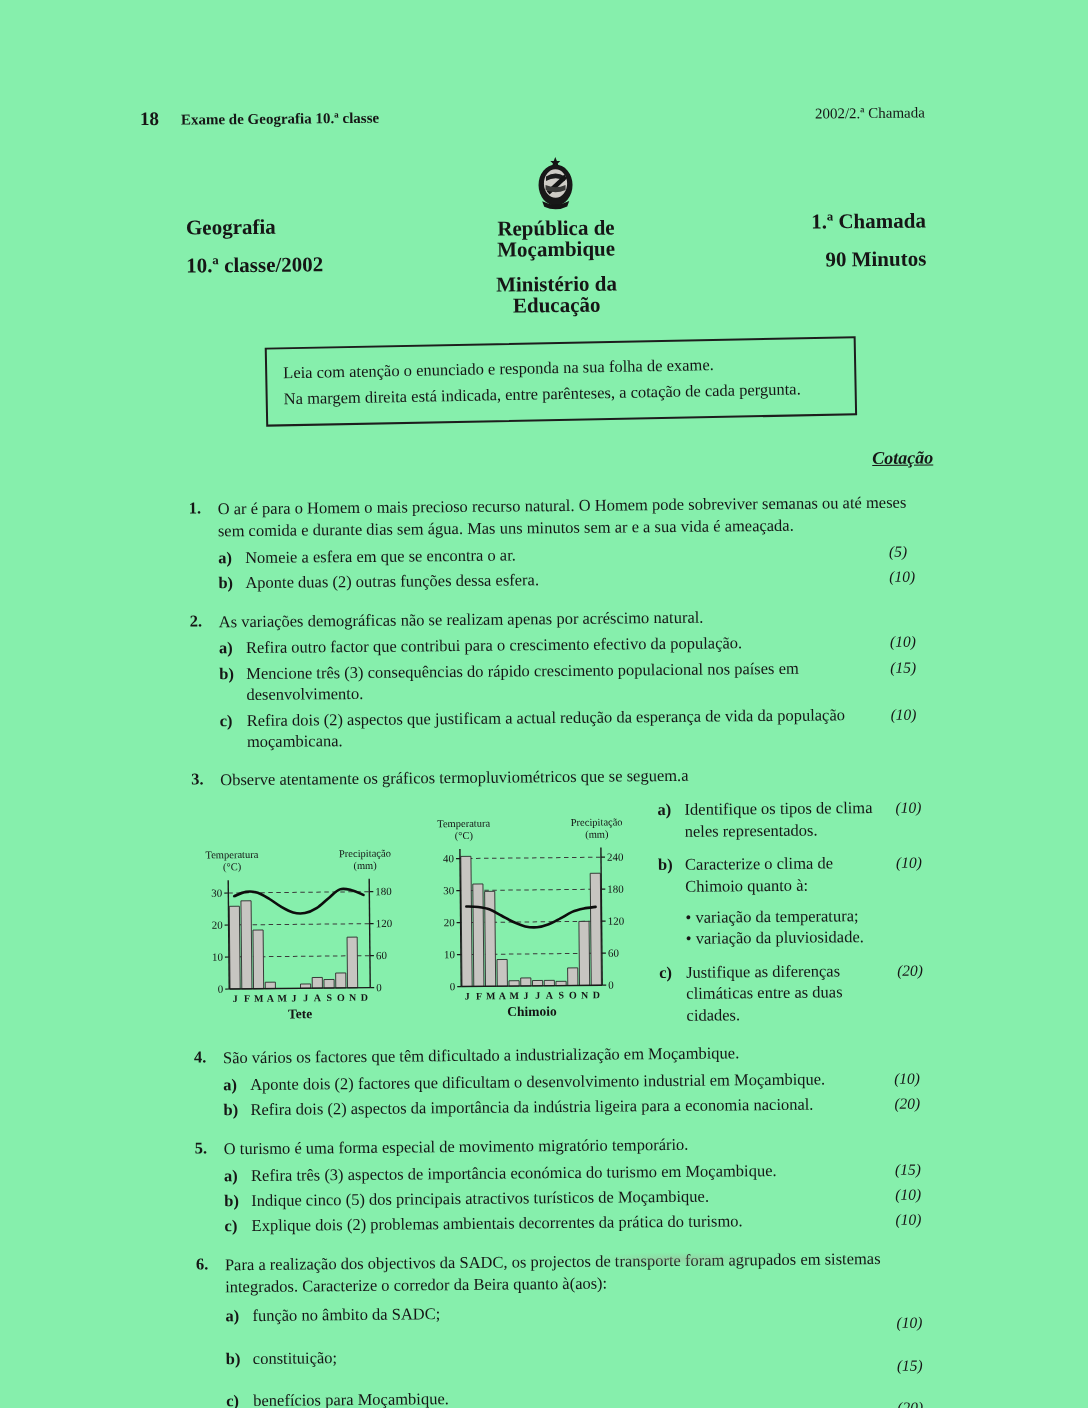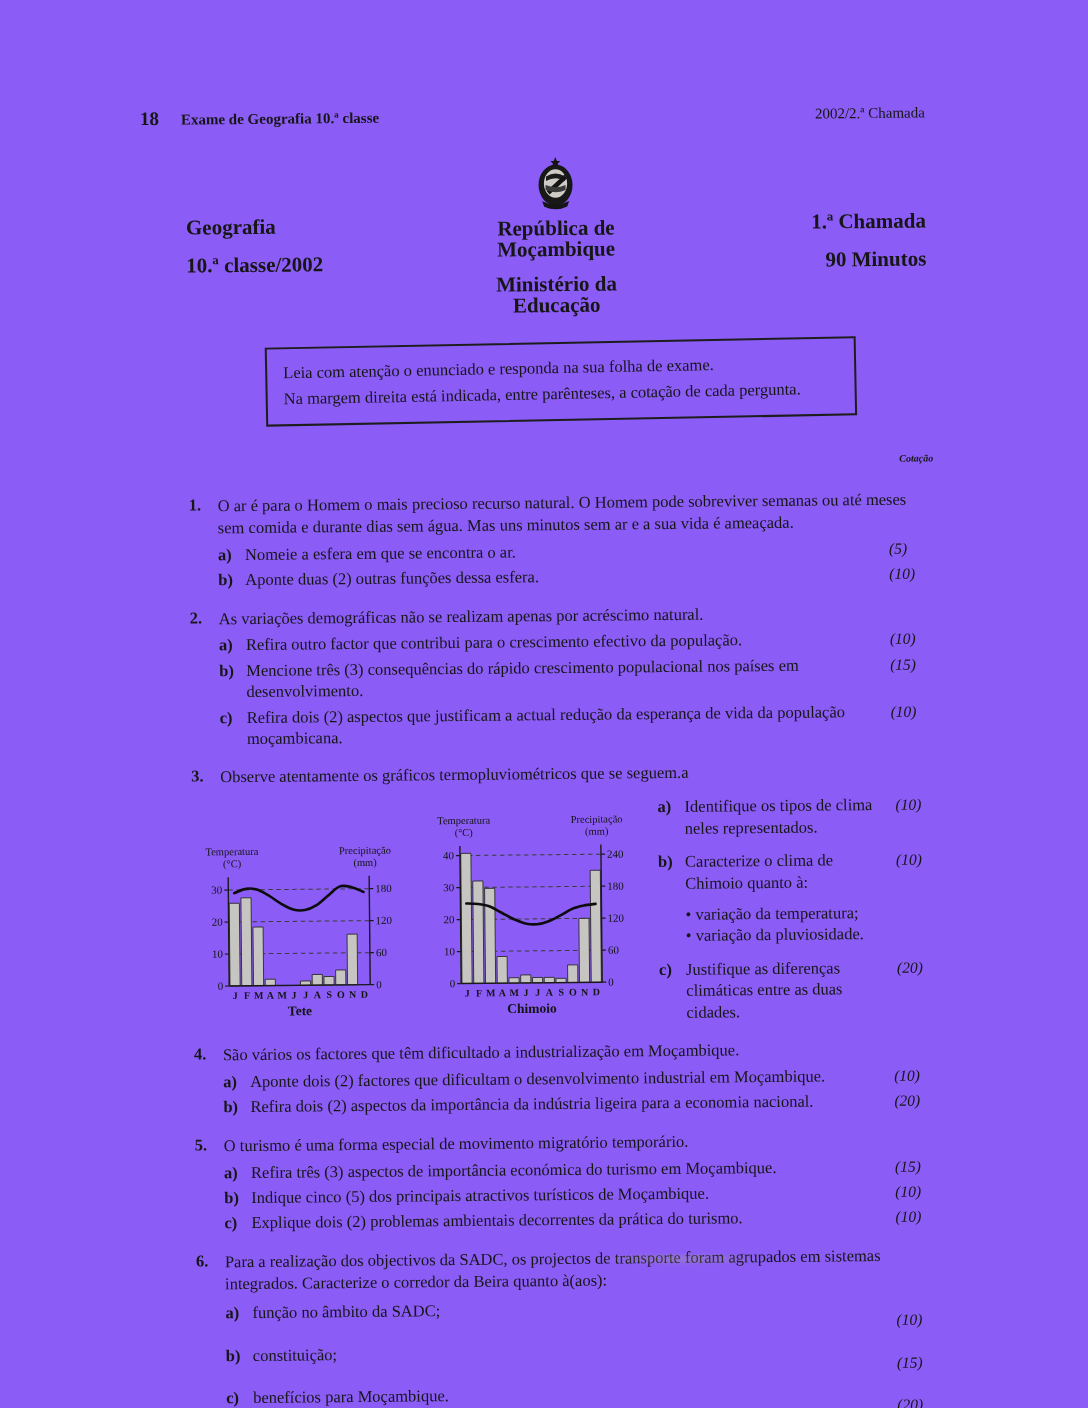--- a/index.html
+++ b/index.html
@@ -1,17 +1,17 @@
 <!DOCTYPE html>
 <html lang="pt"><head>
 <meta charset="utf-8">
 <style>
   html,body{margin:0;padding:0;background:#ffffff;}
   .page{
-    width:1088px;height:1408px;background:#8b5cf6;position:relative;overflow:hidden;
+    width:1088px;height:1408px;background:#86efac;position:relative;overflow:hidden;
     font-family:"Liberation Serif", serif;color:#161616;
   }
   .tilt{transform:rotate(-0.55deg);transform-origin:560px 650px;}
   
   .hdr{display:flex;align-items:baseline;padding:104px 158px 0 145px;}
   .hdr-num{font-size:19px;font-weight:bold;margin-right:22px;}
   .hdr-title{font-size:15px;font-weight:bold;flex:1;}
   .hdr-right{font-size:15px;}
   
   .title-block{display:grid;grid-template-columns:300px 1fr 300px;padding:30px 158px 0 190px;align-items:start;}
@@ -24,21 +24,21 @@
   .tb-line + .tb-line{margin-top:17px;}
   .tb-center .tb-line + .tb-line{margin-top:14px;}
   
   .notice{
     margin:26px 0 0 268px;width:555px;border:2px solid #1d1d1d;
     padding:11px 16px 13px 16px;transform:rotate(-0.55deg);
     font-size:16.5px;line-height:1.55;
   }
   
   .cotacao-row{padding:30px 153px 0 190px;text-align:right;}
-  .cotacao{font-size:10px;font-weight:bold;font-style:italic;}
+  .cotacao{font-size:18px;font-weight:bold;font-style:italic;text-decoration:underline;}
   
   .questions{padding:6px 0 0 190px;width:748px;font-size:16.5px;}
   .question{margin-top:17px;}
   .q-head{display:flex;}
   .q-num{width:29px;font-weight:bold;flex:none;}
   .q-intro{margin:0;flex:1;line-height:1.32;}
   .q-items{margin-top:5px;}
   .q-item{display:flex;align-items:flex-start;margin-top:4px;line-height:1.3;}
   .item-indent{width:29px;flex:none;}
   .item-label{width:27px;flex:none;font-weight:bold;}

